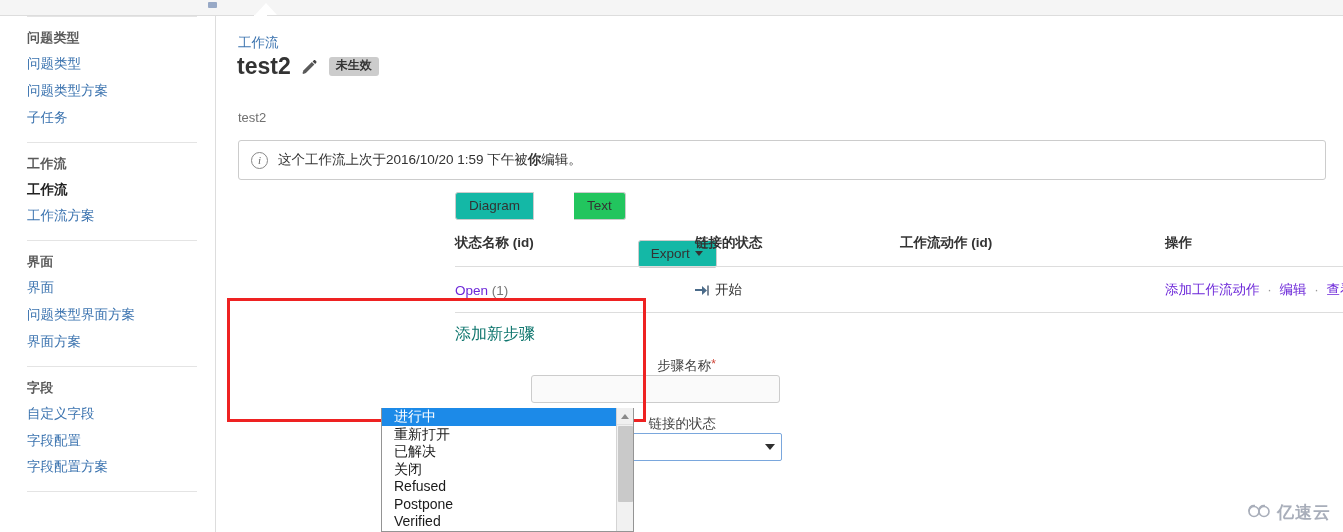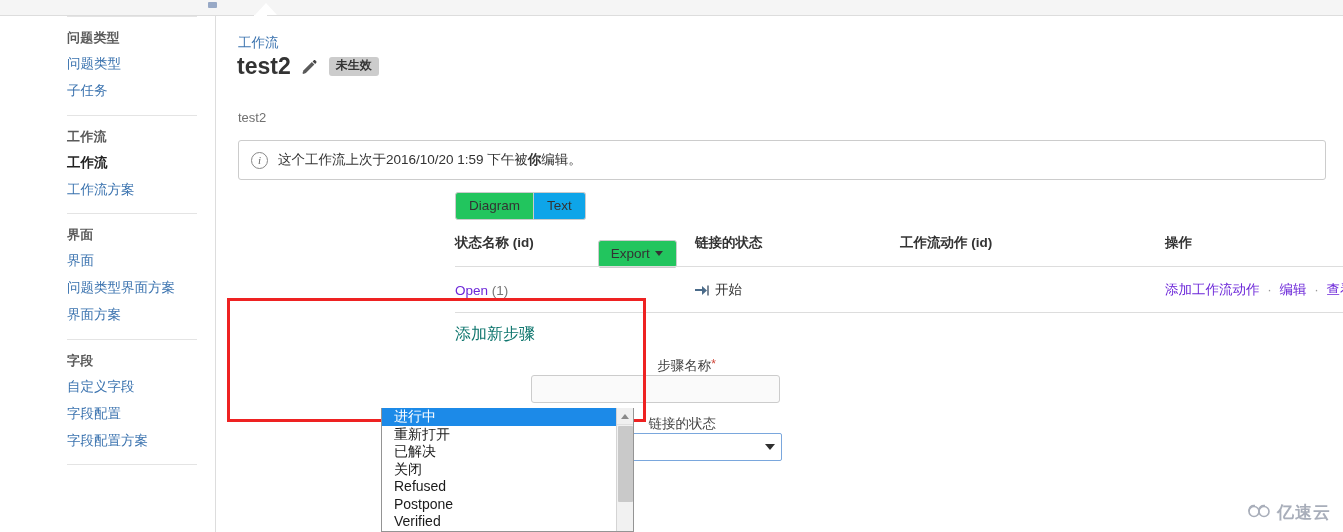--- a/index.html
+++ b/index.html
@@ -54,21 +54,20 @@
 
   
   #sidebar {
     position: absolute;
     left: 0; top: 16px;
     width: 216px;
     height: 516px;
     background: #ffffff;
     border-right: 1px solid #dddddd;
     box-sizing: border-box;
-    padding-left: 40px;
   }
   .side-sep {
     height: 1px;
     background: #e4e4e4;
     margin: 0 18px 0 27px;
   }
   .side-group { padding: 10px 0 10px 0; }
   .side-head {
     font-size: 13px;
     font-weight: bold;
@@ -180,31 +179,31 @@
     position: absolute;
     left: 238px; top: 176px;
     display: flex;
     align-items: flex-start;
   }
   .btn-group { display: flex; }
   .btn {
     font-family: "Liberation Sans", sans-serif;
     font-size: 13.5px;
     color: #333333;
-    background: #22c55e;
+    background: #14b8a6;
     border: 1px solid #cccccc;
     padding: 5px 13px 6px 13px;
     line-height: 1.15;
     cursor: pointer;
     box-sizing: border-box;
     height: 28px;
   }
   .btn-group .btn:first-child { border-radius: 3px 0 0 3px; }
   .btn-group .btn:last-child { border-radius: 0 3px 3px 0; border-left: 0; }
-  .btn.active { background: #0ea5e9; }
+  .btn.active { background: #22c55e; margin-left: 40px; }
   #export-btn {
     margin-left: 12px;
     border-radius: 3px;
     padding: 5px 13px 6px 12px;
     margin-top: 48px;
   }
   .caret {
     display: inline-block;
     width: 0; height: 0;
     margin-left: 5px;
@@ -399,20 +398,21 @@
 </div>
 <div id="tab-notch"></div>
 <div id="tab-notch-line-l"></div>
 
 <nav id="sidebar">
 
   <div class="side-sep"></div>
   <div class="side-group">
     <div class="side-head">问题类型</div>
     <a class="side-link" href="#">问题类型</a>
+    <a class="side-link" href="#">问题类型方案</a>
     <a class="side-link" href="#">子任务</a>
   </div>
 
   <div class="side-sep"></div>
   <div class="side-group">
     <div class="side-head">工作流</div>
     <a class="side-link current" href="#">工作流</a>
     <a class="side-link" href="#">工作流方案</a>
   </div>
 

